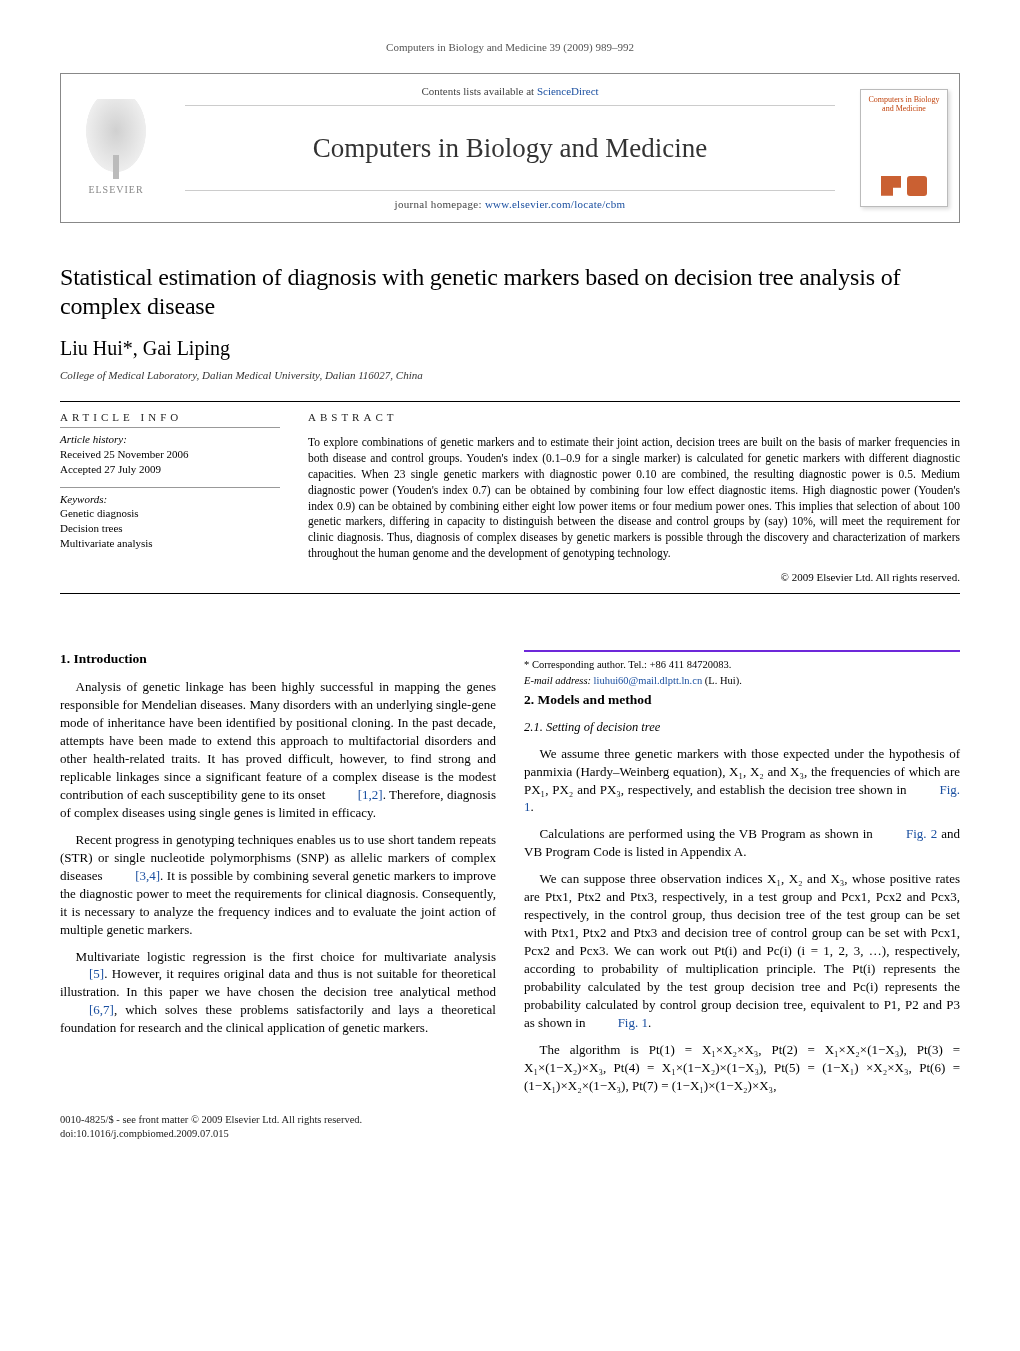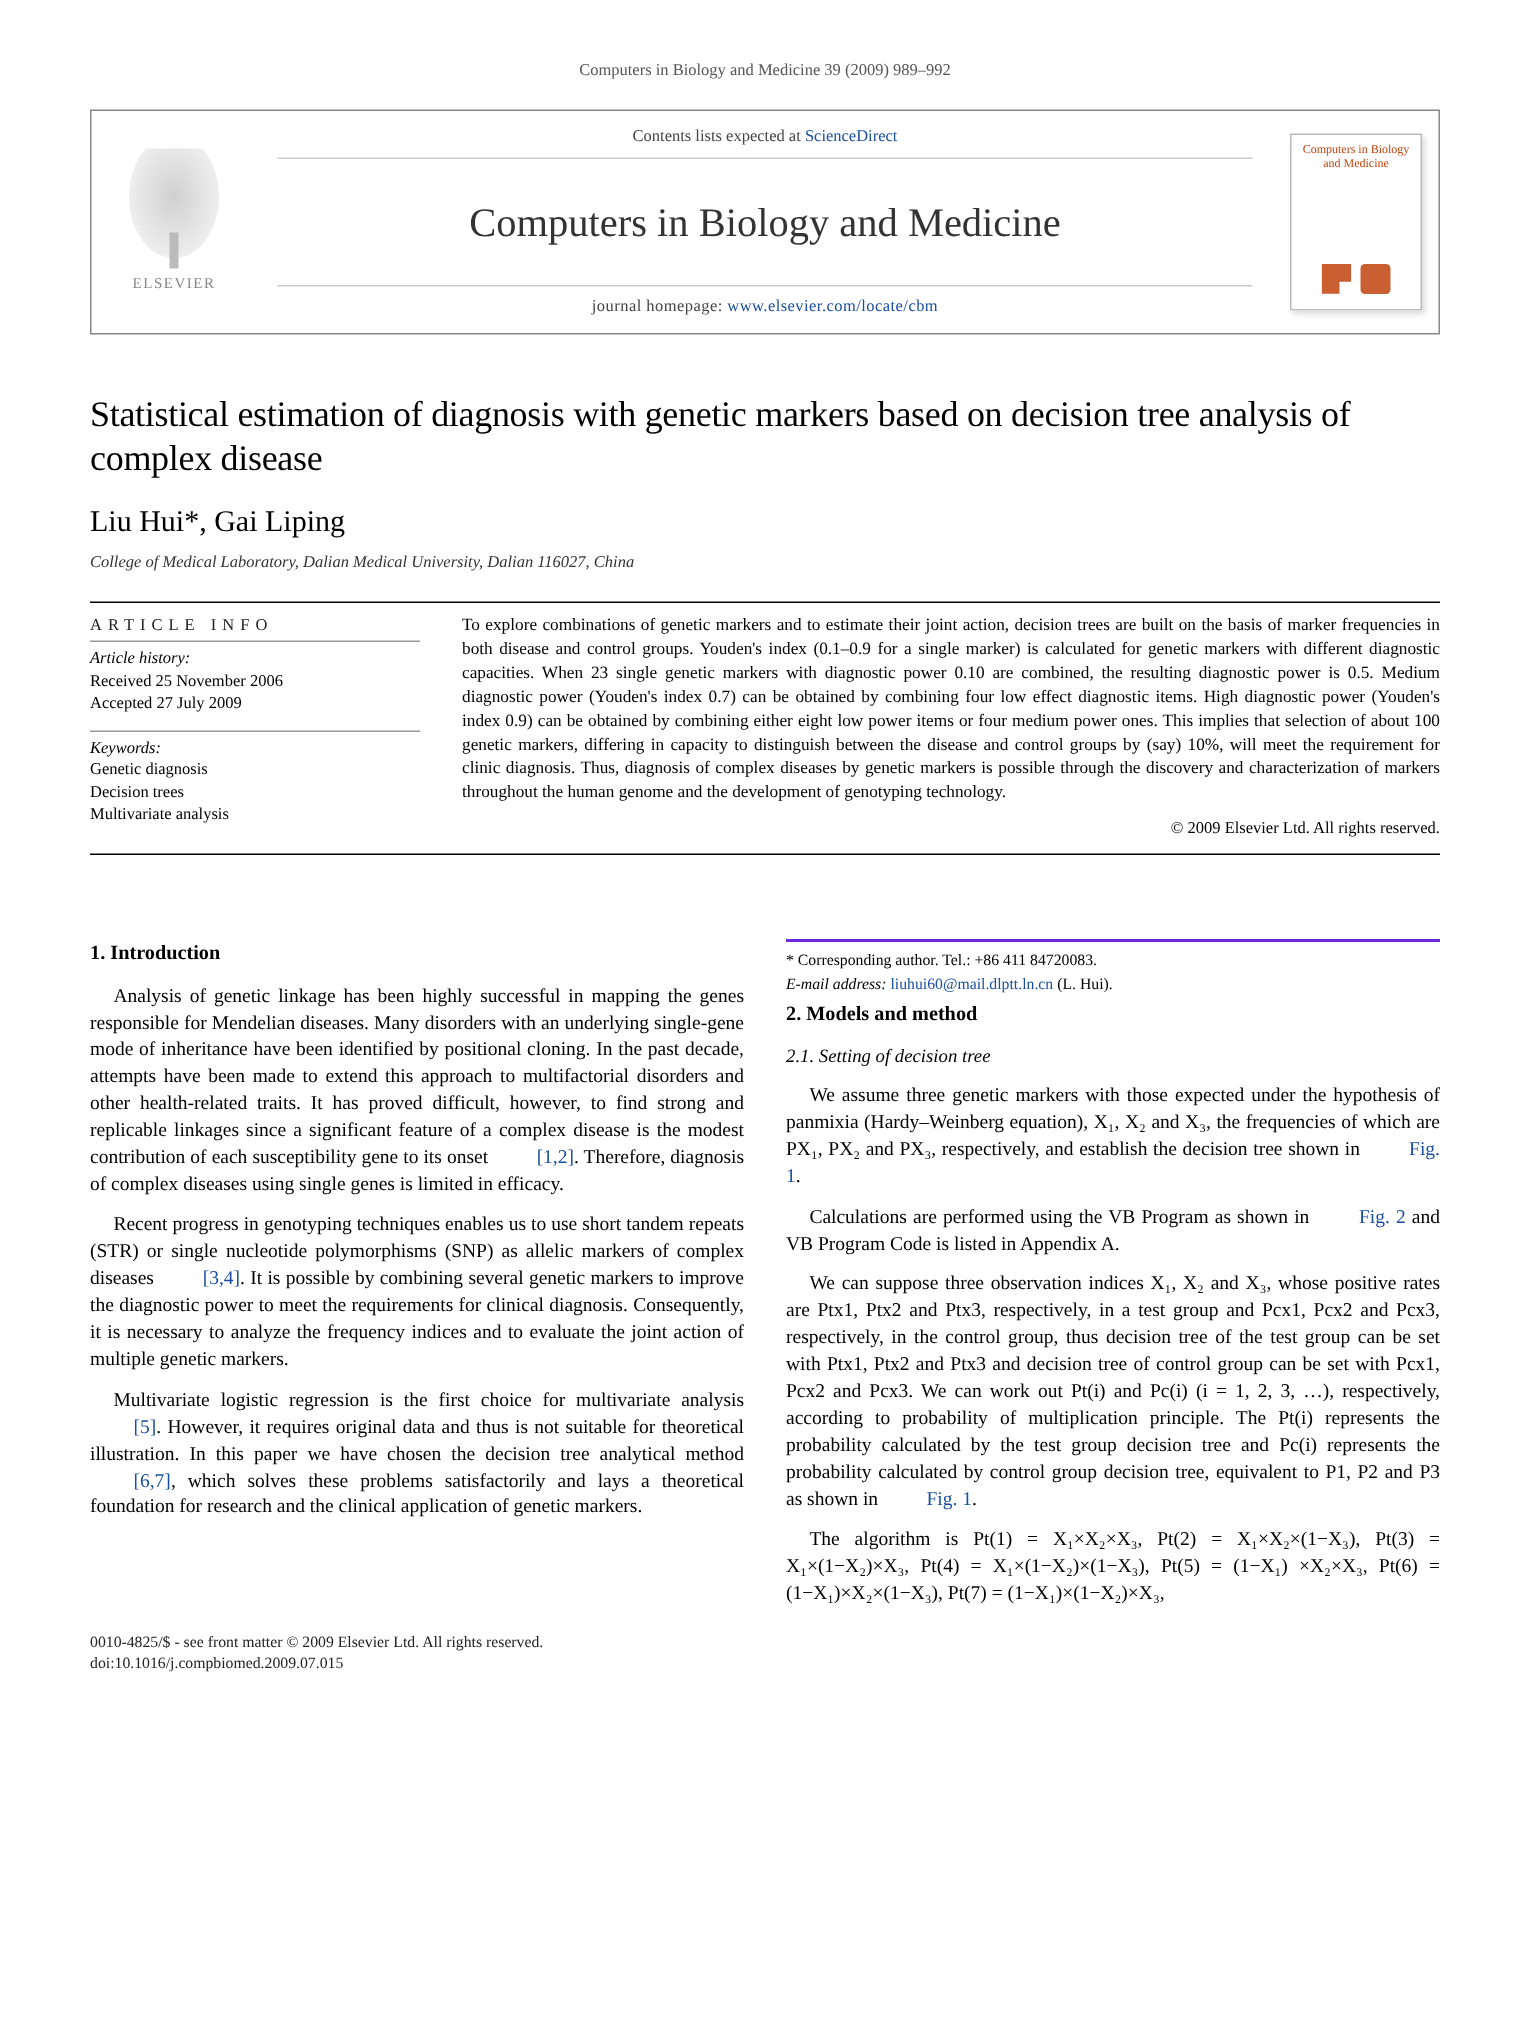--- a/index.html
+++ b/index.html
@@ -233,21 +233,21 @@
 
 <div class="masthead">
   <div class="masthead-left">
     <div class="elsevier-logo">
       <div class="elsevier-tree"></div>
       <div class="elsevier-text">ELSEVIER</div>
     </div>
   </div>
   <div class="masthead-center">
     <div class="contents-lists">
-      <span>Contents lists expected at </span><span class="link">ScienceDirect</span>
+      <span>Contents lists available at </span><span class="link">ScienceDirect</span>
     </div>
     <div class="journal-title-big">Computers in Biology and Medicine</div>
     <div class="journal-homepage">
       <span>journal homepage: </span><span class="link">www.elsevier.com/locate/cbm</span>
     </div>
   </div>
   <div class="masthead-right">
     <div class="journal-cover">
       <div class="cov-title">Computers in Biology and Medicine</div>
       <div class="cov-art">
@@ -273,20 +273,21 @@
       <div>Accepted 27 July 2009</div>
     </div>
     <div class="info-block">
       <div class="info-sub">Keywords:</div>
       <span class="kw-line">Genetic diagnosis</span>
       <span class="kw-line">Decision trees</span>
       <span class="kw-line">Multivariate analysis</span>
     </div>
   </div>
   <div class="abs-col">
+    <div class="abs-head">ABSTRACT</div>
     <div class="abs-text">To explore combinations of genetic markers and to estimate their joint action, decision trees are built on the basis of marker frequencies in both disease and control groups. Youden's index (0.1–0.9 for a single marker) is calculated for genetic markers with different diagnostic capacities. When 23 single genetic markers with diagnostic power 0.10 are combined, the resulting diagnostic power is 0.5. Medium diagnostic power (Youden's index 0.7) can be obtained by combining four low effect diagnostic items. High diagnostic power (Youden's index 0.9) can be obtained by combining either eight low power items or four medium power ones. This implies that selection of about 100 genetic markers, differing in capacity to distinguish between the disease and control groups by (say) 10%, will meet the requirement for clinic diagnosis. Thus, diagnosis of complex diseases by genetic markers is possible through the discovery and characterization of markers throughout the human genome and the development of genotyping technology.</div>
     <div class="copyright">© 2009 Elsevier Ltd. All rights reserved.</div>
   </div>
 </div>
 
 <hr class="hr">
 
 <div class="body-columns">
 
   <h2>1. Introduction</h2>

